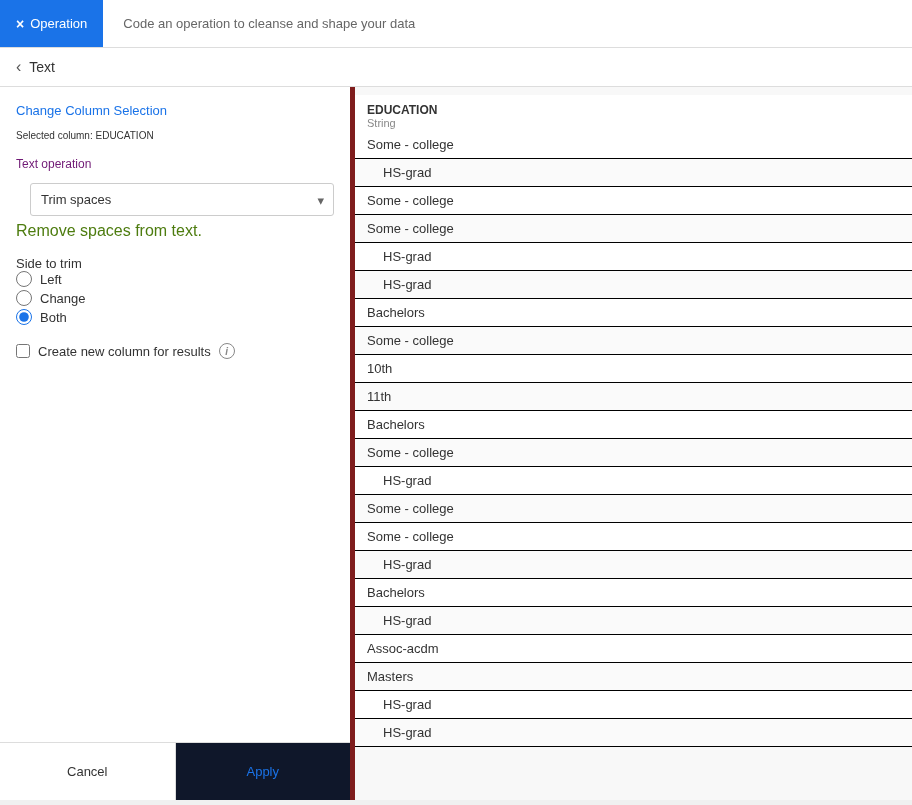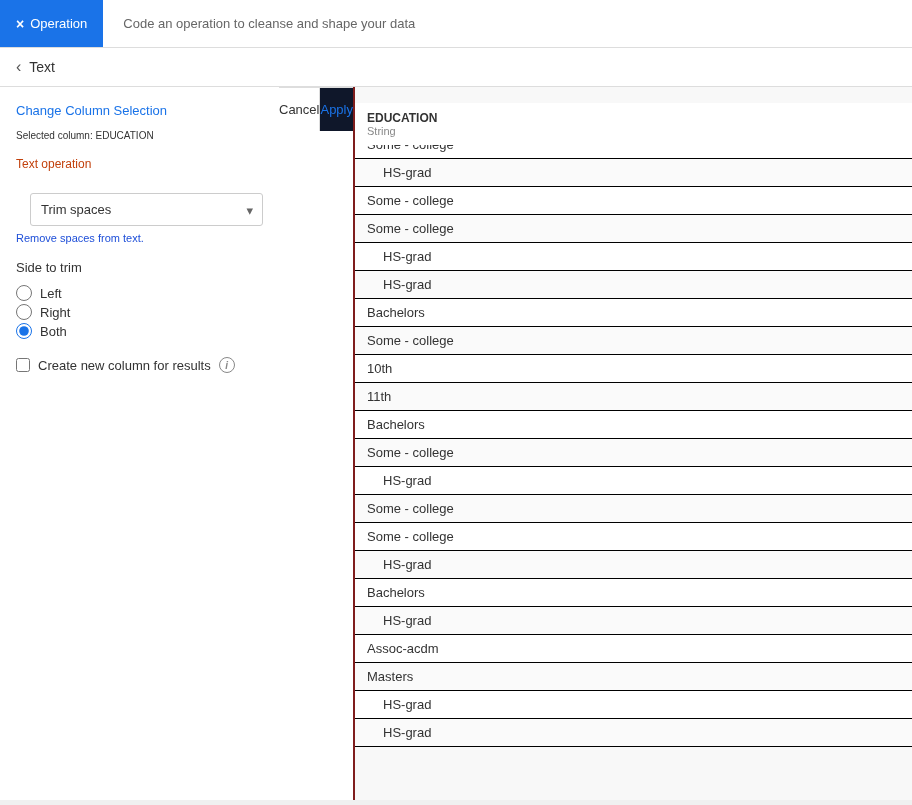--- a/index.html
+++ b/index.html
@@ -58,23 +58,23 @@
     .main-layout {
       display: flex;
       height: calc(805px - 48px - 44px);
     }
 
     
     .left-panel {
       width: 355px;
       min-width: 355px;
       background: #fff;
-      border-right: 2px solid #7f1d1d;
-      display: flex;
-      flex-direction: row;
+      border-right: 5px solid #7f1d1d;
+      display: flex;
+      flex-direction: column;
       height: 100%;
     }
 
     .left-content {
       flex: 1;
       overflow-y: auto;
       padding: 16px;
     }
 
     .change-column-link {
@@ -87,22 +87,22 @@
     }
 
     .selected-column-label {
       font-size: 10px;
       color: #333;
       margin-bottom: 16px;
     }
 
     .text-operation-label {
       font-size: 12px;
-      color: #c2410c;
-      margin-bottom: 22px;
+      color: #701a75;
+      margin-bottom: 12px;
     }
 
     .dropdown-container {
       position: relative;
       margin-bottom: 6px;
       padding-left: 14px;
     }
     .dropdown-select {
       width: 100%;
       padding: 8px 32px 8px 10px;
@@ -117,29 +117,28 @@
     .dropdown-arrow {
       position: absolute;
       right: 10px;
       top: 50%;
       transform: translateY(-50%);
       color: #666;
       pointer-events: none;
     }
 
     .hint-text {
-      font-size: 11px;
-      color: #1d4ed8;
+      font-size: 16px;
+      color: #4d7c0f;
       margin-bottom: 16px;
     }
 
     .side-to-trim-label {
       font-size: 13px;
       color: #333;
-      margin-bottom: 10px;
     }
 
     .radio-group {
       display: flex;
       flex-direction: column;
       gap: 3px;
       margin-bottom: 18px;
     }
     .radio-item {
       display: flex;
@@ -184,21 +183,21 @@
       font-size: 10px;
       font-style: italic;
       font-weight: bold;
       cursor: pointer;
     }
 
     
     .bottom-buttons {
       display: flex;
       border-top: 1px solid #ddd;
-      height: 44px;
+      height: 58px;
     }
     .btn-cancel {
       flex: 1;
       background: #fff;
       border: none;
       border-right: 1px solid #ddd;
       cursor: pointer;
       font-size: 13px;
       color: #333;
     }
@@ -227,21 +226,21 @@
 
     .col-header {
       background: #fff;
       border-bottom: 2px solid #1a73e8;
       padding: 8px 12px;
       font-size: 12px;
       color: #333;
       font-weight: 600;
       text-align: left;
       position: sticky;
-      top: 16px;
+      top: 8px;
       z-index: 1;
       min-width: 150px;
     }
 
     .col-subheader {
       color: #888;
       font-size: 11px;
       font-weight: normal;
     }
 
@@ -294,21 +293,21 @@
 
       <div class="side-to-trim-label">Side to trim</div>
 
       <div class="radio-group">
         <label class="radio-item">
           <input type="radio" class="radio-input" name="side" style="">
           <span class="radio-label">Left</span>
         </label>
         <label class="radio-item">
           <input type="radio" class="radio-input" name="side" style="">
-          <span class="radio-label">Right</span>
+          <span class="radio-label">Change</span>
         </label>
         <label class="radio-item">
           <input type="radio" class="radio-input" name="side" checked="" style="">
           <span class="radio-label">Both</span>
         </label>
       </div>
 
       <div class="checkbox-row">
         <input type="checkbox" class="checkbox-input" style="">
         <span class="checkbox-label">Create new column for results</span>

